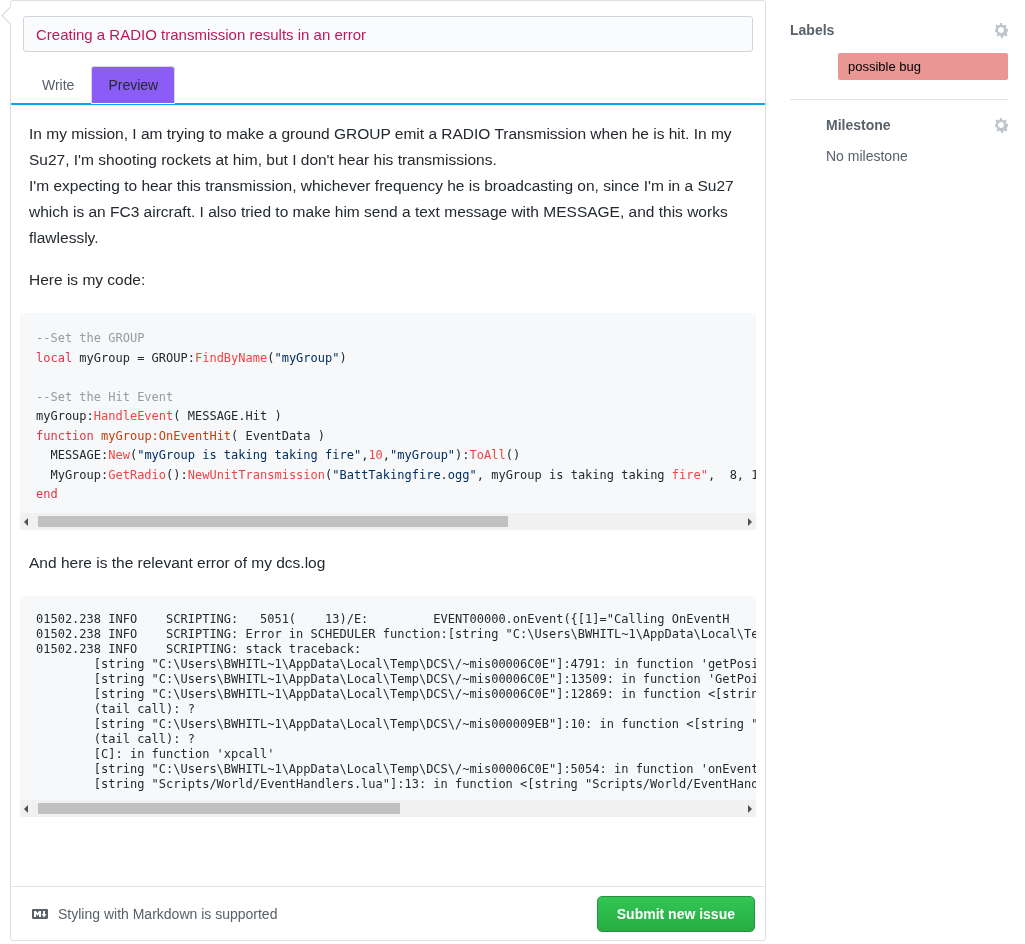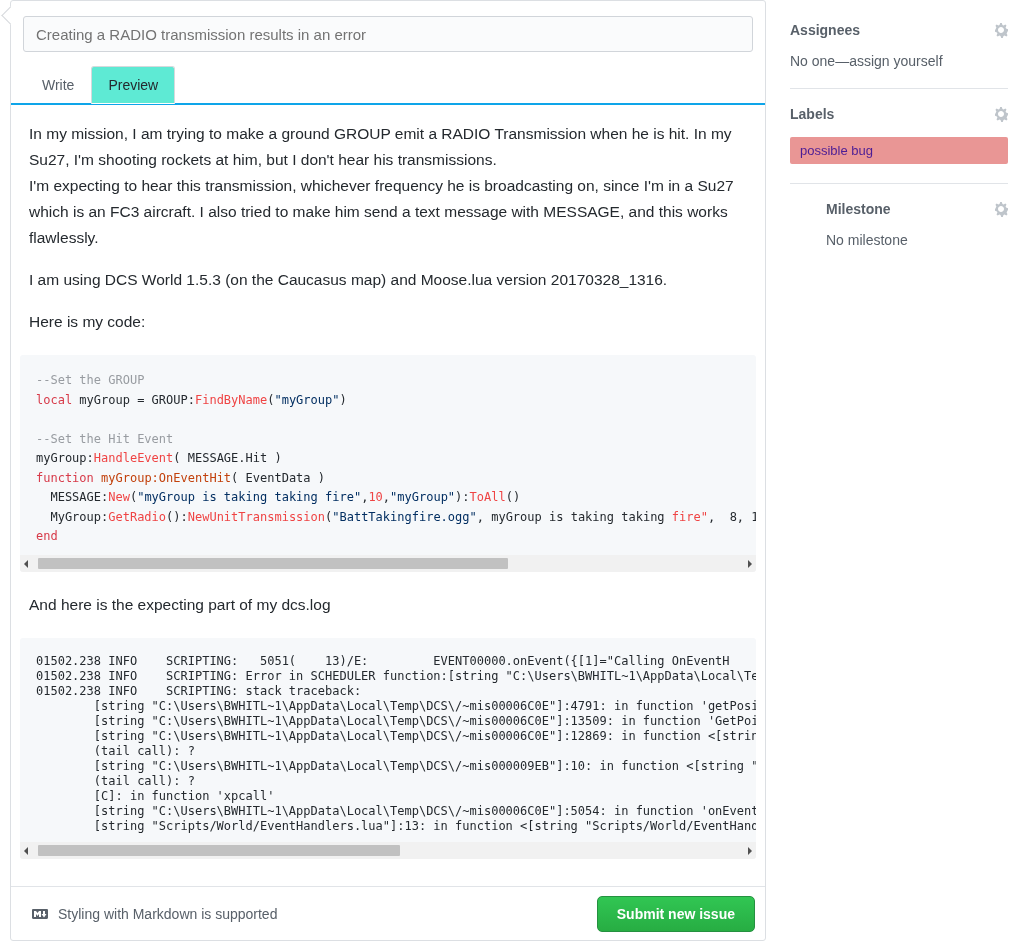--- a/index.html
+++ b/index.html
@@ -9,28 +9,28 @@
 
   
   .main-box { position:absolute; left:10px; top:0; width:756px; height:941px;
               background:#fff; border:1px solid #dcdfe3; border-radius:3px;
               display:flex; flex-direction:column; }
   .caret { position:absolute; left:4px; top:9px; width:13px; height:13px; background:#fff;
            border-left:1px solid #d6d9dc; border-bottom:1px solid #d6d9dc;
            transform:rotate(45deg); z-index:3; }
 
   .form-header { padding:15px 12px 0 12px; }
-  .title-input { width:100%; height:36px; padding:0 12px; font-size:15px; color:#737373;
+  .title-input { width:100%; height:36px; padding:0 12px; font-size:15px; color:#be185d;
                  font-family:"Liberation Sans", sans-serif;
                  background:#fafbfc; border:1px solid #d1d5da; border-radius:3px; outline:none; }
 
   .tabbar { display:flex; margin-top:14px; padding-left:14px; border-bottom:2px solid #0ea5e9; }
   .tab { padding:10px 16px; font-size:14px; color:#586069; cursor:pointer;
          border:1px solid transparent; margin-bottom:-1px; }
-  .tab.active { color:#24292e; background:#5eead4; border-color:#d6d9dc; border-bottom-color:#fff;
+  .tab.active { color:#24292e; background:#8b5cf6; border-color:#d6d9dc; border-bottom-color:#fff;
                 border-radius:3px 3px 0 0; }
 
   .preview-body { padding:16px 9px 0 9px; font-size:15.5px; line-height:26px; color:#24292e; }
   .preview-body p { margin:0 9px 16px 9px; }
   .preview-body p.intro { margin-bottom:18px; }
 
   .code-block { background:#f6f8fa; border-radius:3px; margin:20px 0 20px 0; overflow:hidden; }
   .code-block pre { margin:0; padding:16px 16px 8px 16px; white-space:pre; overflow:hidden;
                     font-family:"DejaVu Sans Mono","Liberation Mono",monospace;
                     font-size:12px; line-height:19.5px; color:#24292e; }
@@ -67,21 +67,21 @@
   
   .sidebar { position:absolute; left:790px; top:0; width:218px; font-size:14px; }
   .sb-section { padding:17px 0 19px 0; border-bottom:1px solid #e1e4e8; }
   .sb-section:first-child { padding-top:22px; }
   .sb-section.last { border-bottom:none;margin-left:36px; }
   .sb-title-row { display:flex; align-items:center; justify-content:space-between;
                   color:#586069; font-weight:bold; font-size:14px; cursor:pointer; }
   .sb-title-row svg { fill:#bfc5cb; }
   .sb-body { margin-top:15px; color:#586069; font-size:14px; }
   .label-chip { margin-top:15px; height:27px; line-height:27px; padding:0 10px;
-                border-radius:2px; font-size:13px; color:#4c1d95; font-weight:500; }
+                border-radius:2px; font-size:13px; color:#000000; font-weight:500;margin-left:48px; }
 </style>
 </head>
 <body>
 
 <div class="page">
 
   <div class="caret"></div>
 
   <div class="main-box">
 
@@ -91,42 +91,41 @@
 
     <div class="tabbar">
       <div class="tab">Write</div>
       <div class="tab active">Preview</div>
     </div>
 
     <div class="preview-body">
 
       <p><span>In my mission, I am trying to make a ground GROUP emit a RADIO Transmission when he is hit. In my Su27, I'm shooting rockets at him, but I don't hear his transmissions.</span><br><span>I'm expecting to hear this transmission, whichever frequency he is broadcasting on, since I'm in a Su27 which is an FC3 aircraft. I also tried to make him send a text message with MESSAGE, and this works flawlessly.</span></p>
 
-      <p>I am using DCS World 1.5.3 (on the Caucasus map) and Moose.lua version 20170328_1316.</p>
 
       <p class="intro">Here is my code:</p>
 
       <div class="code-block">
         <pre><span class="tok-cm">--Set the GROUP</span>
 <span class="tok-kw">local</span><span class="tok-pl"> myGroup = GROUP:</span><span class="tok-fn">FindByName</span><span class="tok-pl">(</span><span class="tok-str">"myGroup"</span><span class="tok-pl">)</span>
 
 <span class="tok-cm">--Set the Hit Event</span>
 <span class="tok-pl">myGroup:</span><span class="tok-fn">HandleEvent</span><span class="tok-pl">( MESSAGE.Hit )</span>
 <span class="tok-kw">function</span><span class="tok-pl"> </span><span class="tok-fd">myGroup:OnEventHit</span><span class="tok-pl">( EventData )</span>
 <span class="tok-pl">  MESSAGE:</span><span class="tok-fn">New</span><span class="tok-pl">(</span><span class="tok-str">"myGroup is taking taking fire"</span><span class="tok-pl">,</span><span class="tok-num">10</span><span class="tok-pl">,</span><span class="tok-str">"myGroup"</span><span class="tok-pl">):</span><span class="tok-fn">ToAll</span><span class="tok-pl">()</span>
 <span class="tok-pl">  MyGroup:</span><span class="tok-fn">GetRadio</span><span class="tok-pl">():</span><span class="tok-fn">NewUnitTransmission</span><span class="tok-pl">(</span><span class="tok-str">"BattTakingfire.ogg"</span><span class="tok-pl">, myGroup is taking taking </span><span class="tok-fn">fire"</span><span class="tok-pl">,  8, 122</span>
 <span class="tok-kw">end</span></pre>
         <div class="hscroll">
           <div class="hs-arrow left"></div>
           <div class="hs-thumb thumb1"></div>
           <div class="hs-arrow right"></div>
         </div>
       </div>
 
-      <p class="intro">And here is the expecting part of my dcs.log</p>
+      <p class="intro">And here is the relevant error of my dcs.log</p>
 
       <div class="code-block log">
         <pre>01502.238 INFO    SCRIPTING:   5051(    13)/E:         EVENT00000.onEvent({[1]="Calling OnEventH
 01502.238 INFO    SCRIPTING: Error in SCHEDULER function:[string "C:\Users\BWHITL~1\AppData\Local\Temp
 01502.238 INFO    SCRIPTING: stack traceback:
         [string "C:\Users\BWHITL~1\AppData\Local\Temp\DCS\/~mis00006C0E"]:4791: in function 'getPositio
         [string "C:\Users\BWHITL~1\AppData\Local\Temp\DCS\/~mis00006C0E"]:13509: in function 'GetPoint
         [string "C:\Users\BWHITL~1\AppData\Local\Temp\DCS\/~mis00006C0E"]:12869: in function &lt;[string 
         (tail call): ?
         [string "C:\Users\BWHITL~1\AppData\Local\Temp\DCS\/~mis000009EB"]:10: in function &lt;[string "C:
@@ -150,29 +149,20 @@
         </svg>
         <span>Styling with Markdown is supported</span>
       </div>
       <button class="submit-btn">Submit new issue</button>
     </div>
 
   </div>
 
   <div class="sidebar">
 
-    <div class="sb-section">
-      <div class="sb-title-row">
-        <span>Assignees</span>
-        <svg width="14" height="16" viewBox="0 0 14 16">
-          <path d="M14 8.77v-1.6l-1.94-.64-.45-1.09.88-1.84-1.13-1.13-1.81.91-1.09-.45-.69-1.92h-1.6l-.63 1.94-1.11.45-1.84-.88-1.13 1.13.91 1.81-.45 1.09L1 8.23v1.59l1.94.64.45 1.09-.88 1.84 1.13 1.13 1.81-.91 1.09.45.69 1.92h1.59l.63-1.94 1.11-.45 1.84.88 1.13-1.13-.92-1.81.47-1.09L14 8.75v.02zM7 11c-1.66 0-3-1.34-3-3s1.34-3 3-3 3 1.34 3 3-1.34 3-3 3z"></path>
-        </svg>
-      </div>
-      <div class="sb-body">No one—assign yourself</div>
-    </div>
 
     <div class="sb-section">
       <div class="sb-title-row">
         <span>Labels</span>
         <svg width="14" height="16" viewBox="0 0 14 16">
           <path d="M14 8.77v-1.6l-1.94-.64-.45-1.09.88-1.84-1.13-1.13-1.81.91-1.09-.45-.69-1.92h-1.6l-.63 1.94-1.11.45-1.84-.88-1.13 1.13.91 1.81-.45 1.09L1 8.23v1.59l1.94.64.45 1.09-.88 1.84 1.13 1.13 1.81-.91 1.09.45.69 1.92h1.59l.63-1.94 1.11-.45 1.84.88 1.13-1.13-.92-1.81.47-1.09L14 8.75v.02zM7 11c-1.66 0-3-1.34-3-3s1.34-3 3-3 3 1.34 3 3-1.34 3-3 3z"></path>
         </svg>
       </div>
       <div class="label-chip" style="background: rgb(233, 150, 149);">possible bug</div>
     </div>

